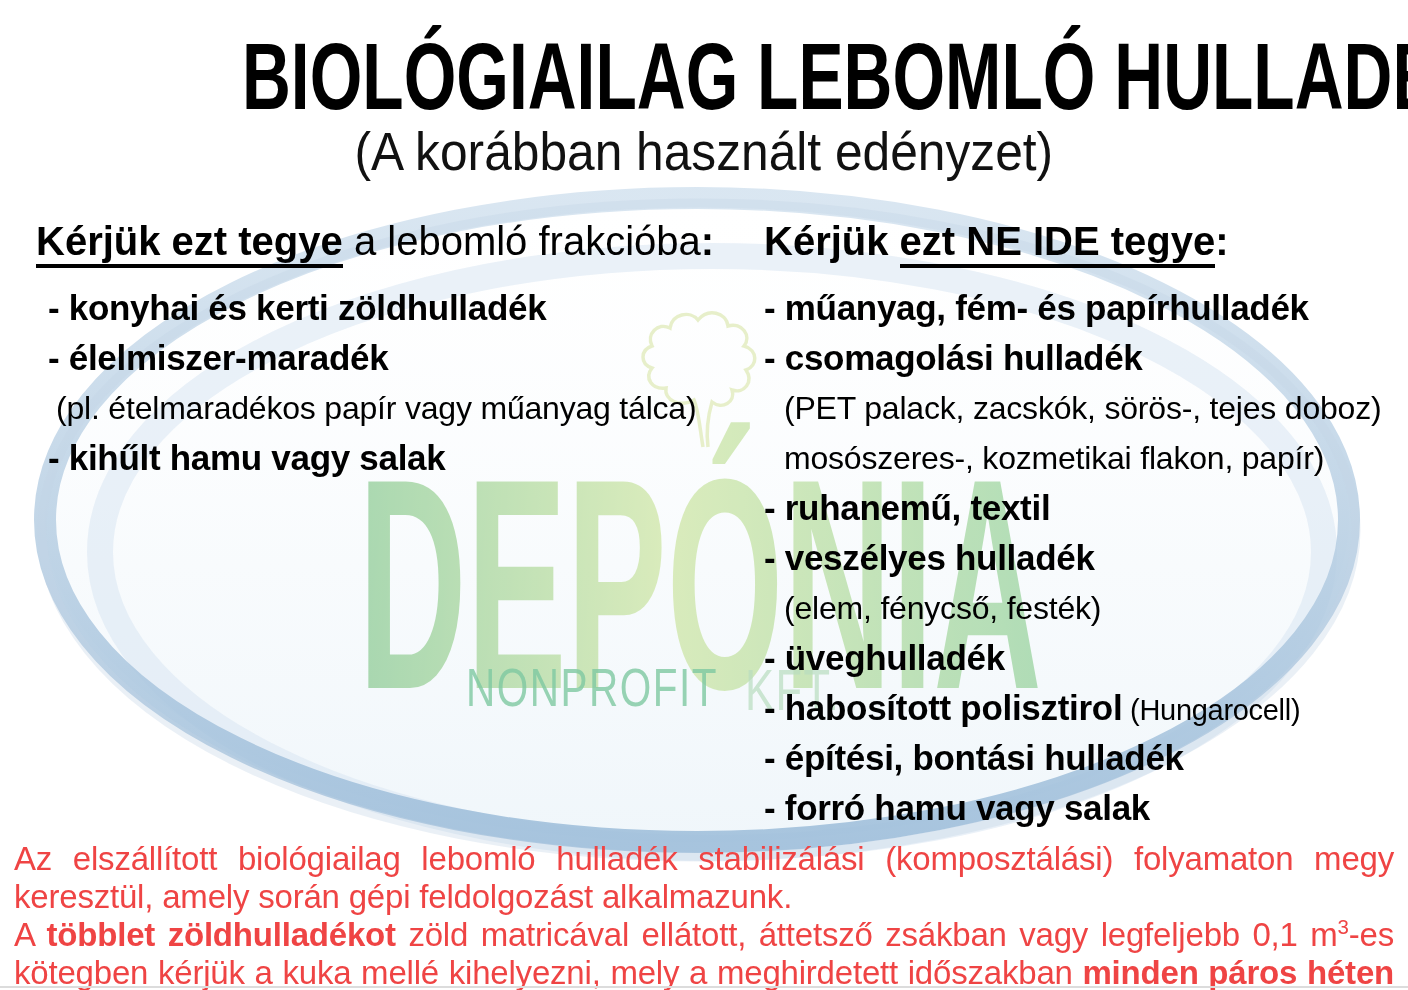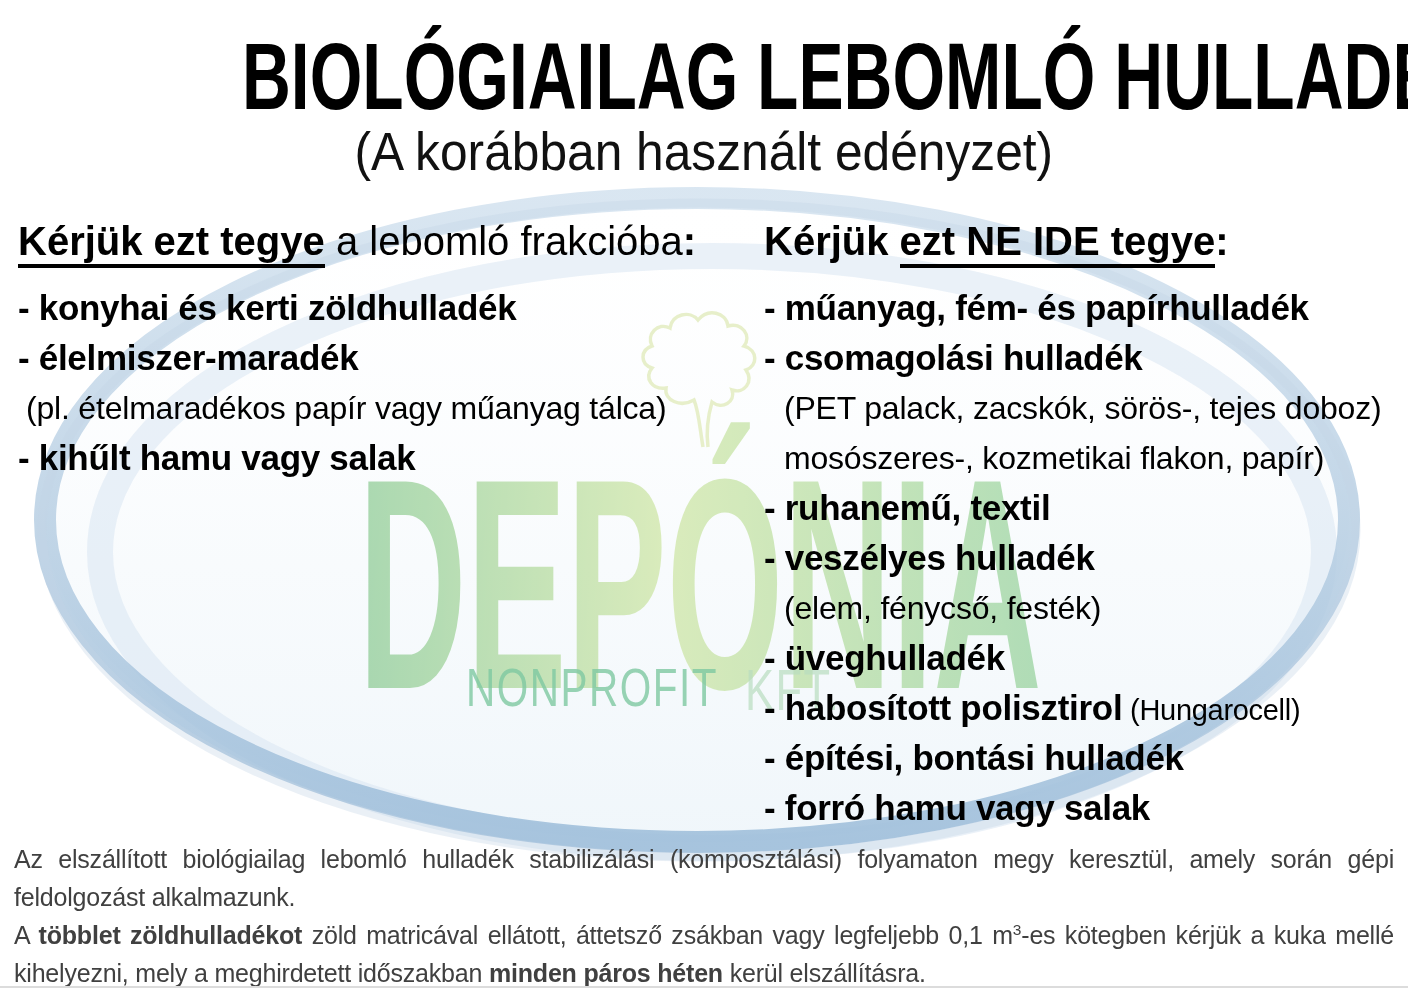--- a/index.html
+++ b/index.html
@@ -9,38 +9,38 @@
   .content{position:absolute;left:0;top:0;width:1408px;height:990px;z-index:1;}
 
   .title-wrap{margin:0;padding-top:30px;text-align:center;line-height:1;}
   .title-inner{display:inline-block;font-weight:bold;font-size:94px;letter-spacing:0px;
                transform:scaleX(0.72);transform-origin:50% 50%;white-space:pre;color:#000;}
   .subtitle-wrap{text-align:center;line-height:1;}
   .subtitle-inner{display:inline-block;font-size:54px;font-weight:normal;
                   transform:scaleX(0.92);transform-origin:50% 50%;white-space:pre;color:#111;}
 
   .col{position:absolute;top:215px;}
-  .col.left{left:18px;width:700px;}
+  .col.left{left:36px;width:700px;}
   .col.right{left:764px;width:600px;}
   .col-header{font-size:40px;line-height:52px;white-space:pre;color:#000;}
   .col-header .b{font-weight:bold;}
   .col-header .u{border-bottom:4px solid #000;padding-bottom:1px;}
 
   .list{margin-top:16px;}
-  .col.left .list{}
+  .col.left .list{margin-left:12px;}
   .col.right .list{}
   .row{height:50px;line-height:50px;font-size:35px;letter-spacing:-0.3px;white-space:pre;}
   .row .b{font-weight:bold;}
   .row .small{font-weight:normal;font-size:29px;}
   .row.sub{font-size:32px;letter-spacing:-0.2px;}
   .col.left .row.sub{padding-left:8px;}
   .col.right .row.sub{padding-left:20px;}
 
   .footer{position:absolute;left:14px;top:840px;width:1380px;}
-  .para{font-size:25px;line-height:38px;letter-spacing:-0.2px;text-align:justify;color:#404040;}
+  .para{font-size:33px;line-height:38px;letter-spacing:-0.2px;text-align:justify;color:#ef4444;}
   .para .b{font-weight:bold;}
   .sup{font-size:0.62em;vertical-align:super;line-height:0;}
 
   .bottom-rule{position:absolute;left:0;bottom:2px;width:1408px;height:2px;background:#dcdcdc;}
 </style>
 </head>
 <body>
 
 <div class="page">
 

